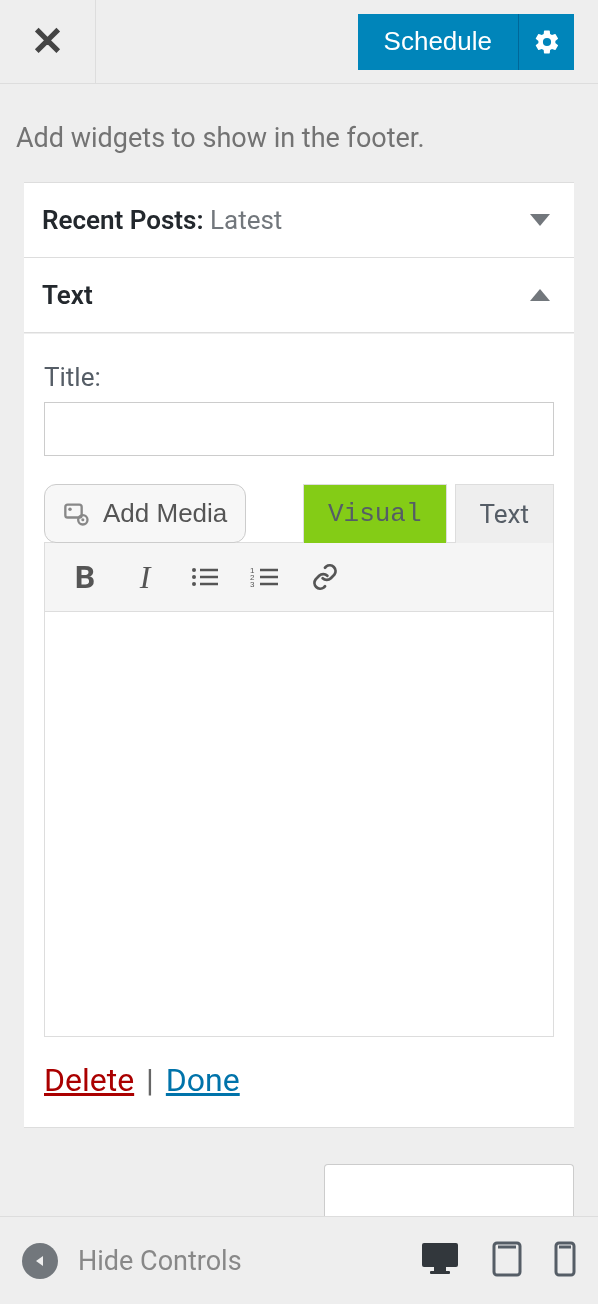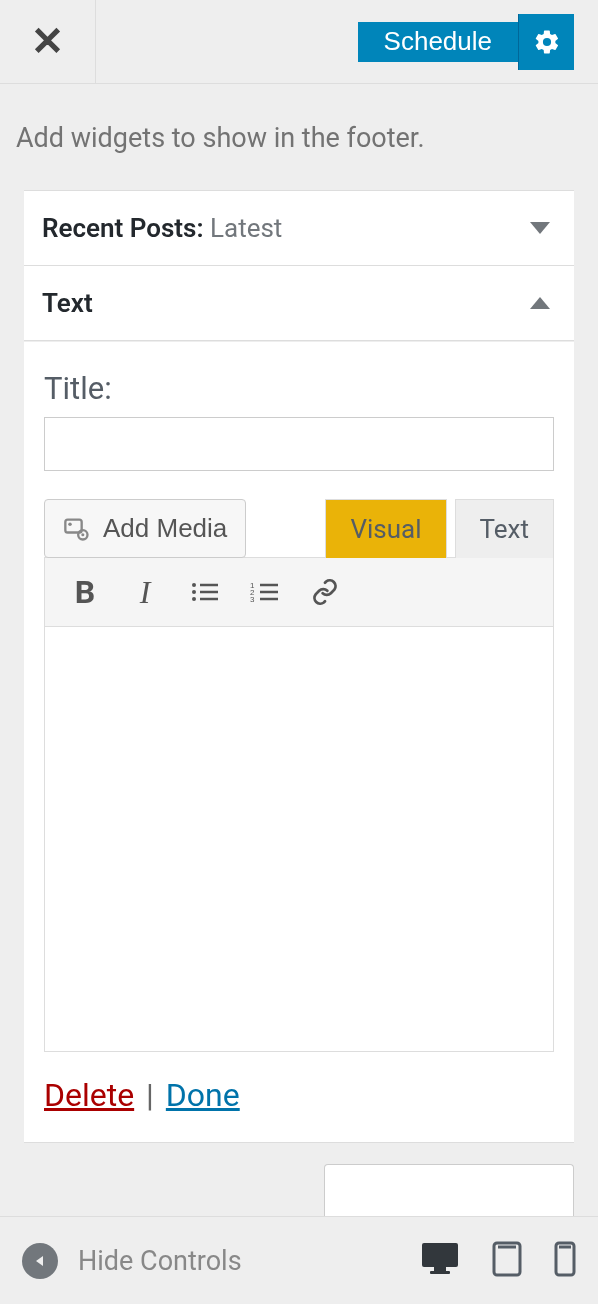--- a/index.html
+++ b/index.html
@@ -26,21 +26,21 @@
   align-items: center;
   justify-content: center;
   cursor: pointer;
 }
 .close-btn span { font-size: 40px; font-weight: bold; color: #444; }
 .top-bar-spacer { flex: 1; }
 .schedule-btn {
   background: #0085ba;
   color: #fff;
   border: none;
-  height: 40px;
+  height: 56px;
   padding: 0 26px;
   font-size: 26px;
   cursor: pointer;
 }
 .settings-btn {
   background: #0085ba;
   color: #fff;
   border: none;
   border-left: 1px solid #006799;
   height: 56px;
@@ -57,21 +57,21 @@
   padding: 38px 24px 28px 16px;
   font-size: 27px;
   color: #737373;
 }
 
 .widget-panel {
   background: #fff;
   border: 1px solid #ddd;
   border-left: none;
   border-right: none;
-  margin: 8px 24px 18px 24px;
+  margin: 0 24px 18px 24px;
 }
 .widget-header {
   display: flex;
   align-items: center;
   padding: 22px 18px;
   border-bottom: 1px solid #ddd;
   cursor: pointer;
   background: #fff;
 }
 .widget-header:last-child { border-bottom: none; }
@@ -92,21 +92,21 @@
   margin-right: 6px;
 }
 .triangle-down { border-top: 12px solid #72777c; }
 .triangle-up { border-bottom: 12px solid #72777c; }
 
 .widget-body {
   padding: 28px 20px 20px 20px;
   border-top: 1px solid #eee;
 }
 .title-label {
-  font-size: 31px;
+  font-size: 26px;
   color: #555d66;
   display: block;
   margin-bottom: 10px;
 }
 .title-input {
   width: 100%;
   height: 54px;
   border: 1px solid #ccc;
   font-size: 22px;
   padding: 4px 10px;
@@ -122,41 +122,42 @@
 .add-media-btn {
   border: 1px solid #ccc;
   background: #f7f7f7;
   padding: 10px 18px;
   display: flex;
   align-items: center;
   gap: 12px;
   font-size: 26px;
   color: #555;
   cursor: pointer;
-  border-radius: 4px;
+  border-radius: 12px;
 }
 .tabs-right {
   margin-left: auto;
   display: flex;
   align-items: flex-end;
 }
 .tab {
   border: 1px solid #ddd;
   background: #eee;
   padding: 14px 24px;
   font-size: 26px;
   color: #555d66;
   cursor: pointer;
   border-bottom: none;
   margin-left: 8px;
 }
 .tab.active {
-  background: #eab308;
+  background: #84cc16;
   border-color: #ddd;
   border-bottom-color: #fff;
+  font-family: Liberation Mono, monospace;
 }
 
 .editor-box {
   border: 1px solid #ddd;
   background: #fff;
   margin-top: -1px;
 }
 .toolbar {
   background: #f5f5f5;
   border-bottom: 1px solid #ddd;

